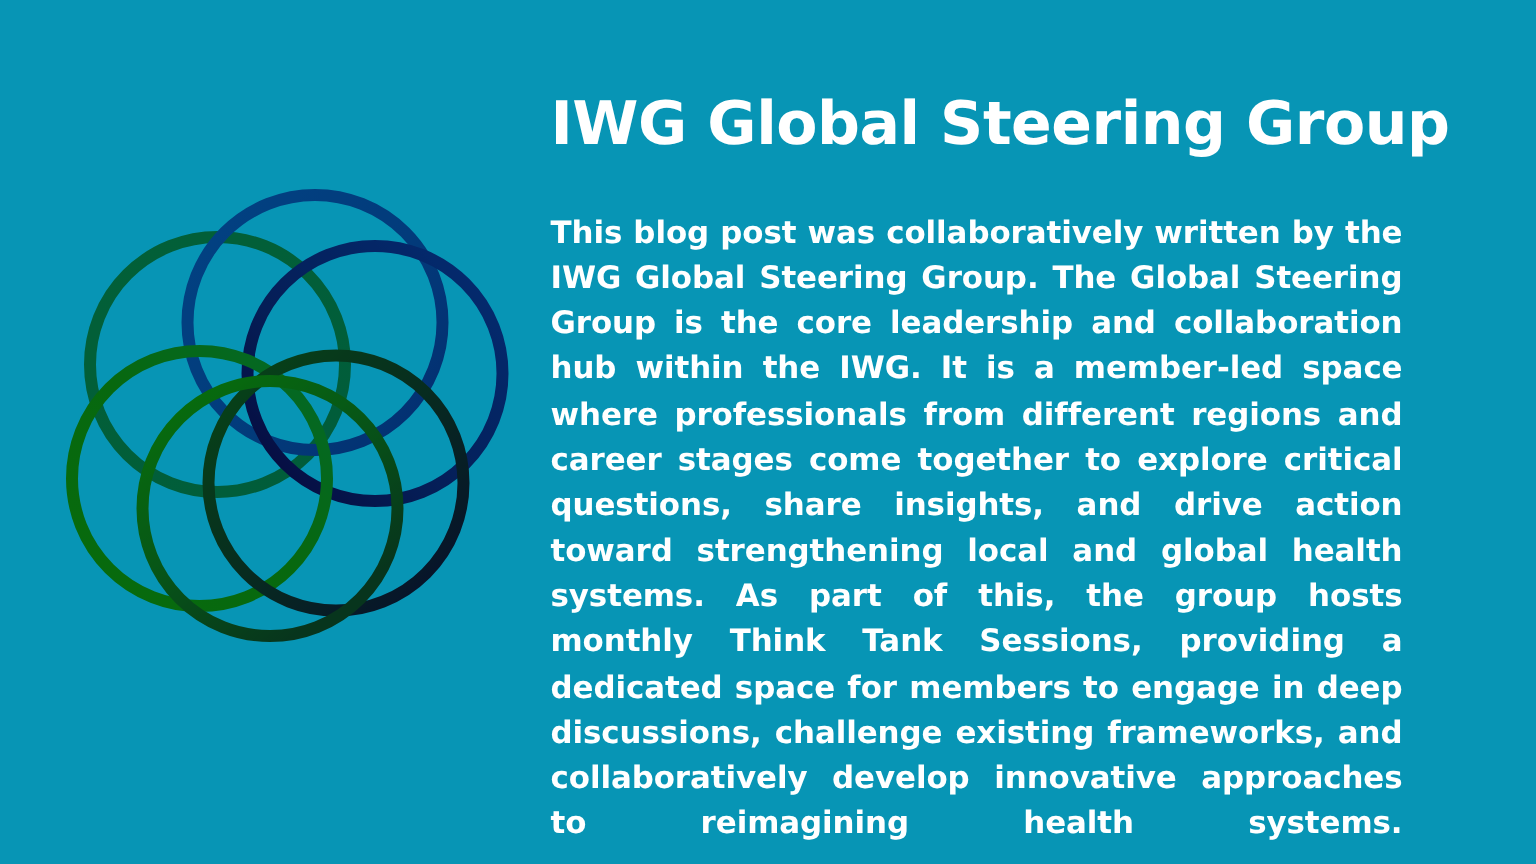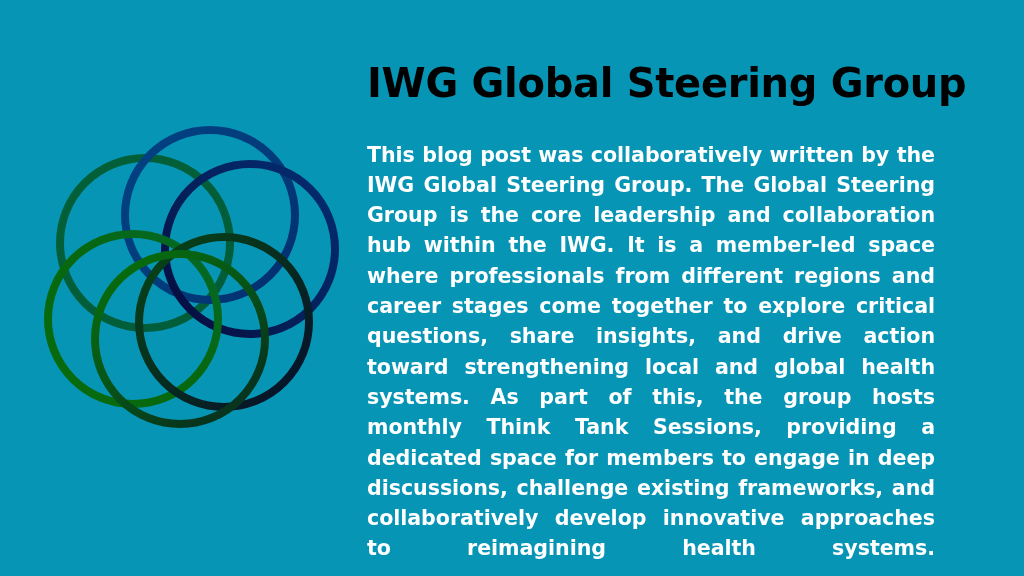--- a/index.html
+++ b/index.html
@@ -43,21 +43,21 @@
     top: 0;
     width: 568px;
     height: 576px;
   }
 
   #page-title {
     position: absolute;
     left: 0;
     top: 32px;
     width: 568px;
-    color: #000000;
+    color: #ffffff;
     font-size: 40px;
     line-height: 48px;
     font-weight: 700;
     letter-spacing: -0.3px;
     text-align: center;
     white-space: nowrap;
   }
 
   #body-copy {
     position: absolute;

